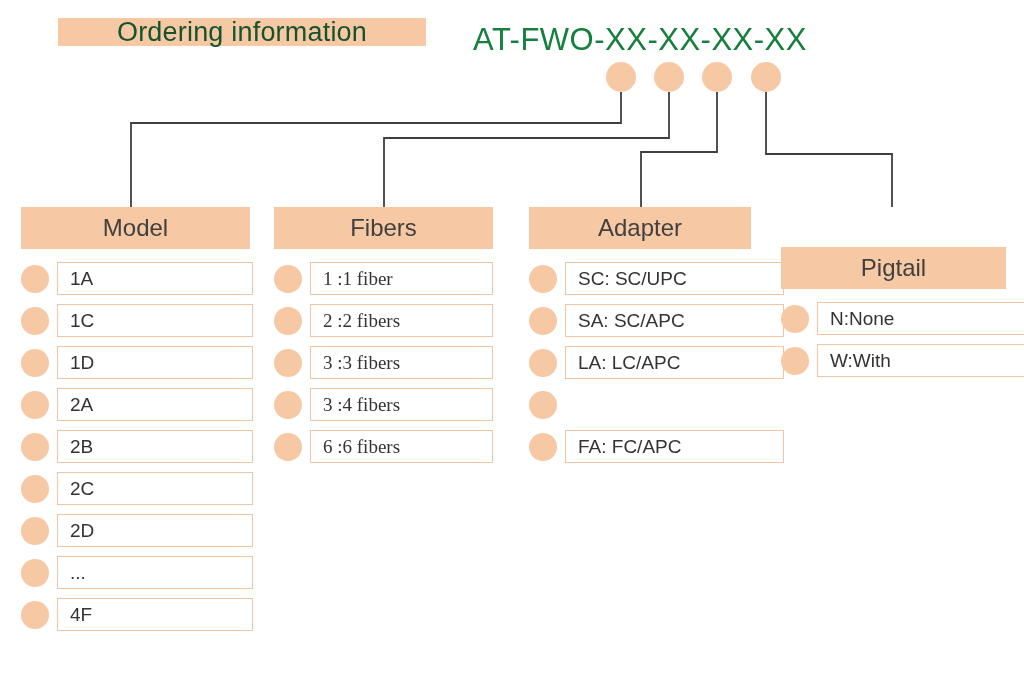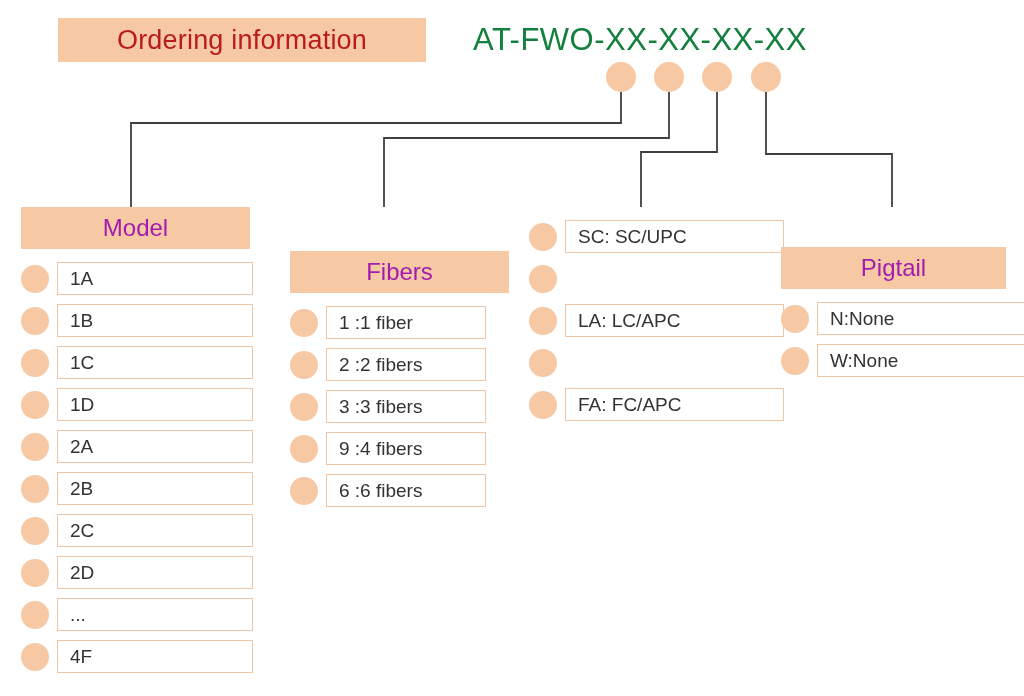--- a/index.html
+++ b/index.html
@@ -18,25 +18,25 @@
     width: 1024px;
     height: 696px;
     background: var(--bg);
     overflow: hidden;
     margin: 0 auto;
   }
 
   .title-bar {
     position: absolute;
     left: 58px; top: 18px;
-    width: 368px; height: 44px;
+    width: 368px; height: 28px;
     background: var(--peach);
     display: flex; align-items: center; justify-content: center;
     font-size: 27px;
-    color: #b91c1c;
+    color: #14532d;
     letter-spacing: 0.2px;
   }
 
   .part-number {
     position: absolute;
     left: 473px; top: 22px;
     font-size: 31px;
     color: #15803d;
     letter-spacing: 0.5px;
     white-space: nowrap;
@@ -53,21 +53,21 @@
     stroke-width: 1.8;
   }
   .connectors circle { fill: var(--peach); }
 
   .col { position: absolute; top: 207px; }
   .col-header {
     height: 42px;
     background: var(--peach);
     display: flex; align-items: center; justify-content: center;
     font-size: 24px;
-    color: #a21caf;
+    color: #404040;
   }
   .items {
     margin-top: 13px;
     display: flex;
     flex-direction: column;
     gap: 9px;
   }
   .row { display: flex; align-items: center; gap: 8px; height: 33px; }
   .bullet {
     width: 28px; height: 28px;
@@ -83,23 +83,23 @@
     padding-left: 12px;
     font-size: 19px;
     color: var(--text);
     white-space: nowrap;
   }
 
   .col-model   { left: 21px;  }
   .col-model .col-header   { width: 229px; }
   .col-model .box          { width: 196px; }
 
-  .col-fibers  { left: 290px; margin-top: 44px; }
+  .col-fibers  { left: 274px; }
   .col-fibers .col-header  { width: 219px; }
-  .col-fibers .box         { width: 160px; }
+  .col-fibers .box         { width: 183px; font-family: Liberation Serif, serif; }
 
   .col-adapter { left: 529px; }
   .col-adapter .col-header { width: 222px; }
   .col-adapter .box        { width: 219px; }
 
   .col-pigtail { left: 781px; }
   .col-pigtail .col-header { width: 225px; margin-top: 40px; }
   .col-pigtail .box        { width: 220px; }
 </style>
 </head>
@@ -130,26 +130,20 @@
     </div>
     <div class="items">
 
         <div class="row">
           <span class="bullet"></span>
           <span class="box">
             <span>1A</span>
           </span>
         </div>
 
-        <div class="row">
-          <span class="bullet"></span>
-          <span class="box">
-            <span>1B</span>
-          </span>
-        </div>
 
         <div class="row">
           <span class="bullet"></span>
           <span class="box">
             <span>1C</span>
           </span>
         </div>
 
         <div class="row">
           <span class="bullet"></span>
@@ -225,45 +219,51 @@
         <div class="row">
           <span class="bullet"></span>
           <span class="box">
             <span>3 :3 fibers</span>
           </span>
         </div>
 
         <div class="row">
           <span class="bullet"></span>
           <span class="box">
-            <span>9 :4 fibers</span>
+            <span>3 :4 fibers</span>
           </span>
         </div>
 
         <div class="row">
           <span class="bullet"></span>
           <span class="box">
             <span>6 :6 fibers</span>
           </span>
         </div>
       </div>
   </div>
 
   <div class="col col-adapter">
+    <div class="col-header">
+      <span>Adapter</span>
+    </div>
     <div class="items">
 
         <div class="row">
           <span class="bullet"></span>
           <span class="box">
             <span>SC: SC/UPC</span>
           </span>
         </div>
 
         <div class="row">
           <span class="bullet"></span>
+          <span class="box">
+            <span>SA: SC/APC</span>
+          </span>
         </div>
 
 
         <div class="row">
           <span class="bullet"></span>
           <span class="box">
             <span>LA: LC/APC</span>
           </span>
         </div>
 
@@ -289,19 +289,19 @@
         <div class="row">
           <span class="bullet"></span>
           <span class="box">
             <span>N:None</span>
           </span>
         </div>
 
         <div class="row">
           <span class="bullet"></span>
           <span class="box">
-            <span>W:None</span>
+            <span>W:With</span>
           </span>
         </div>
       </div>
   </div>
 
 </div>
 
 </body></html>

